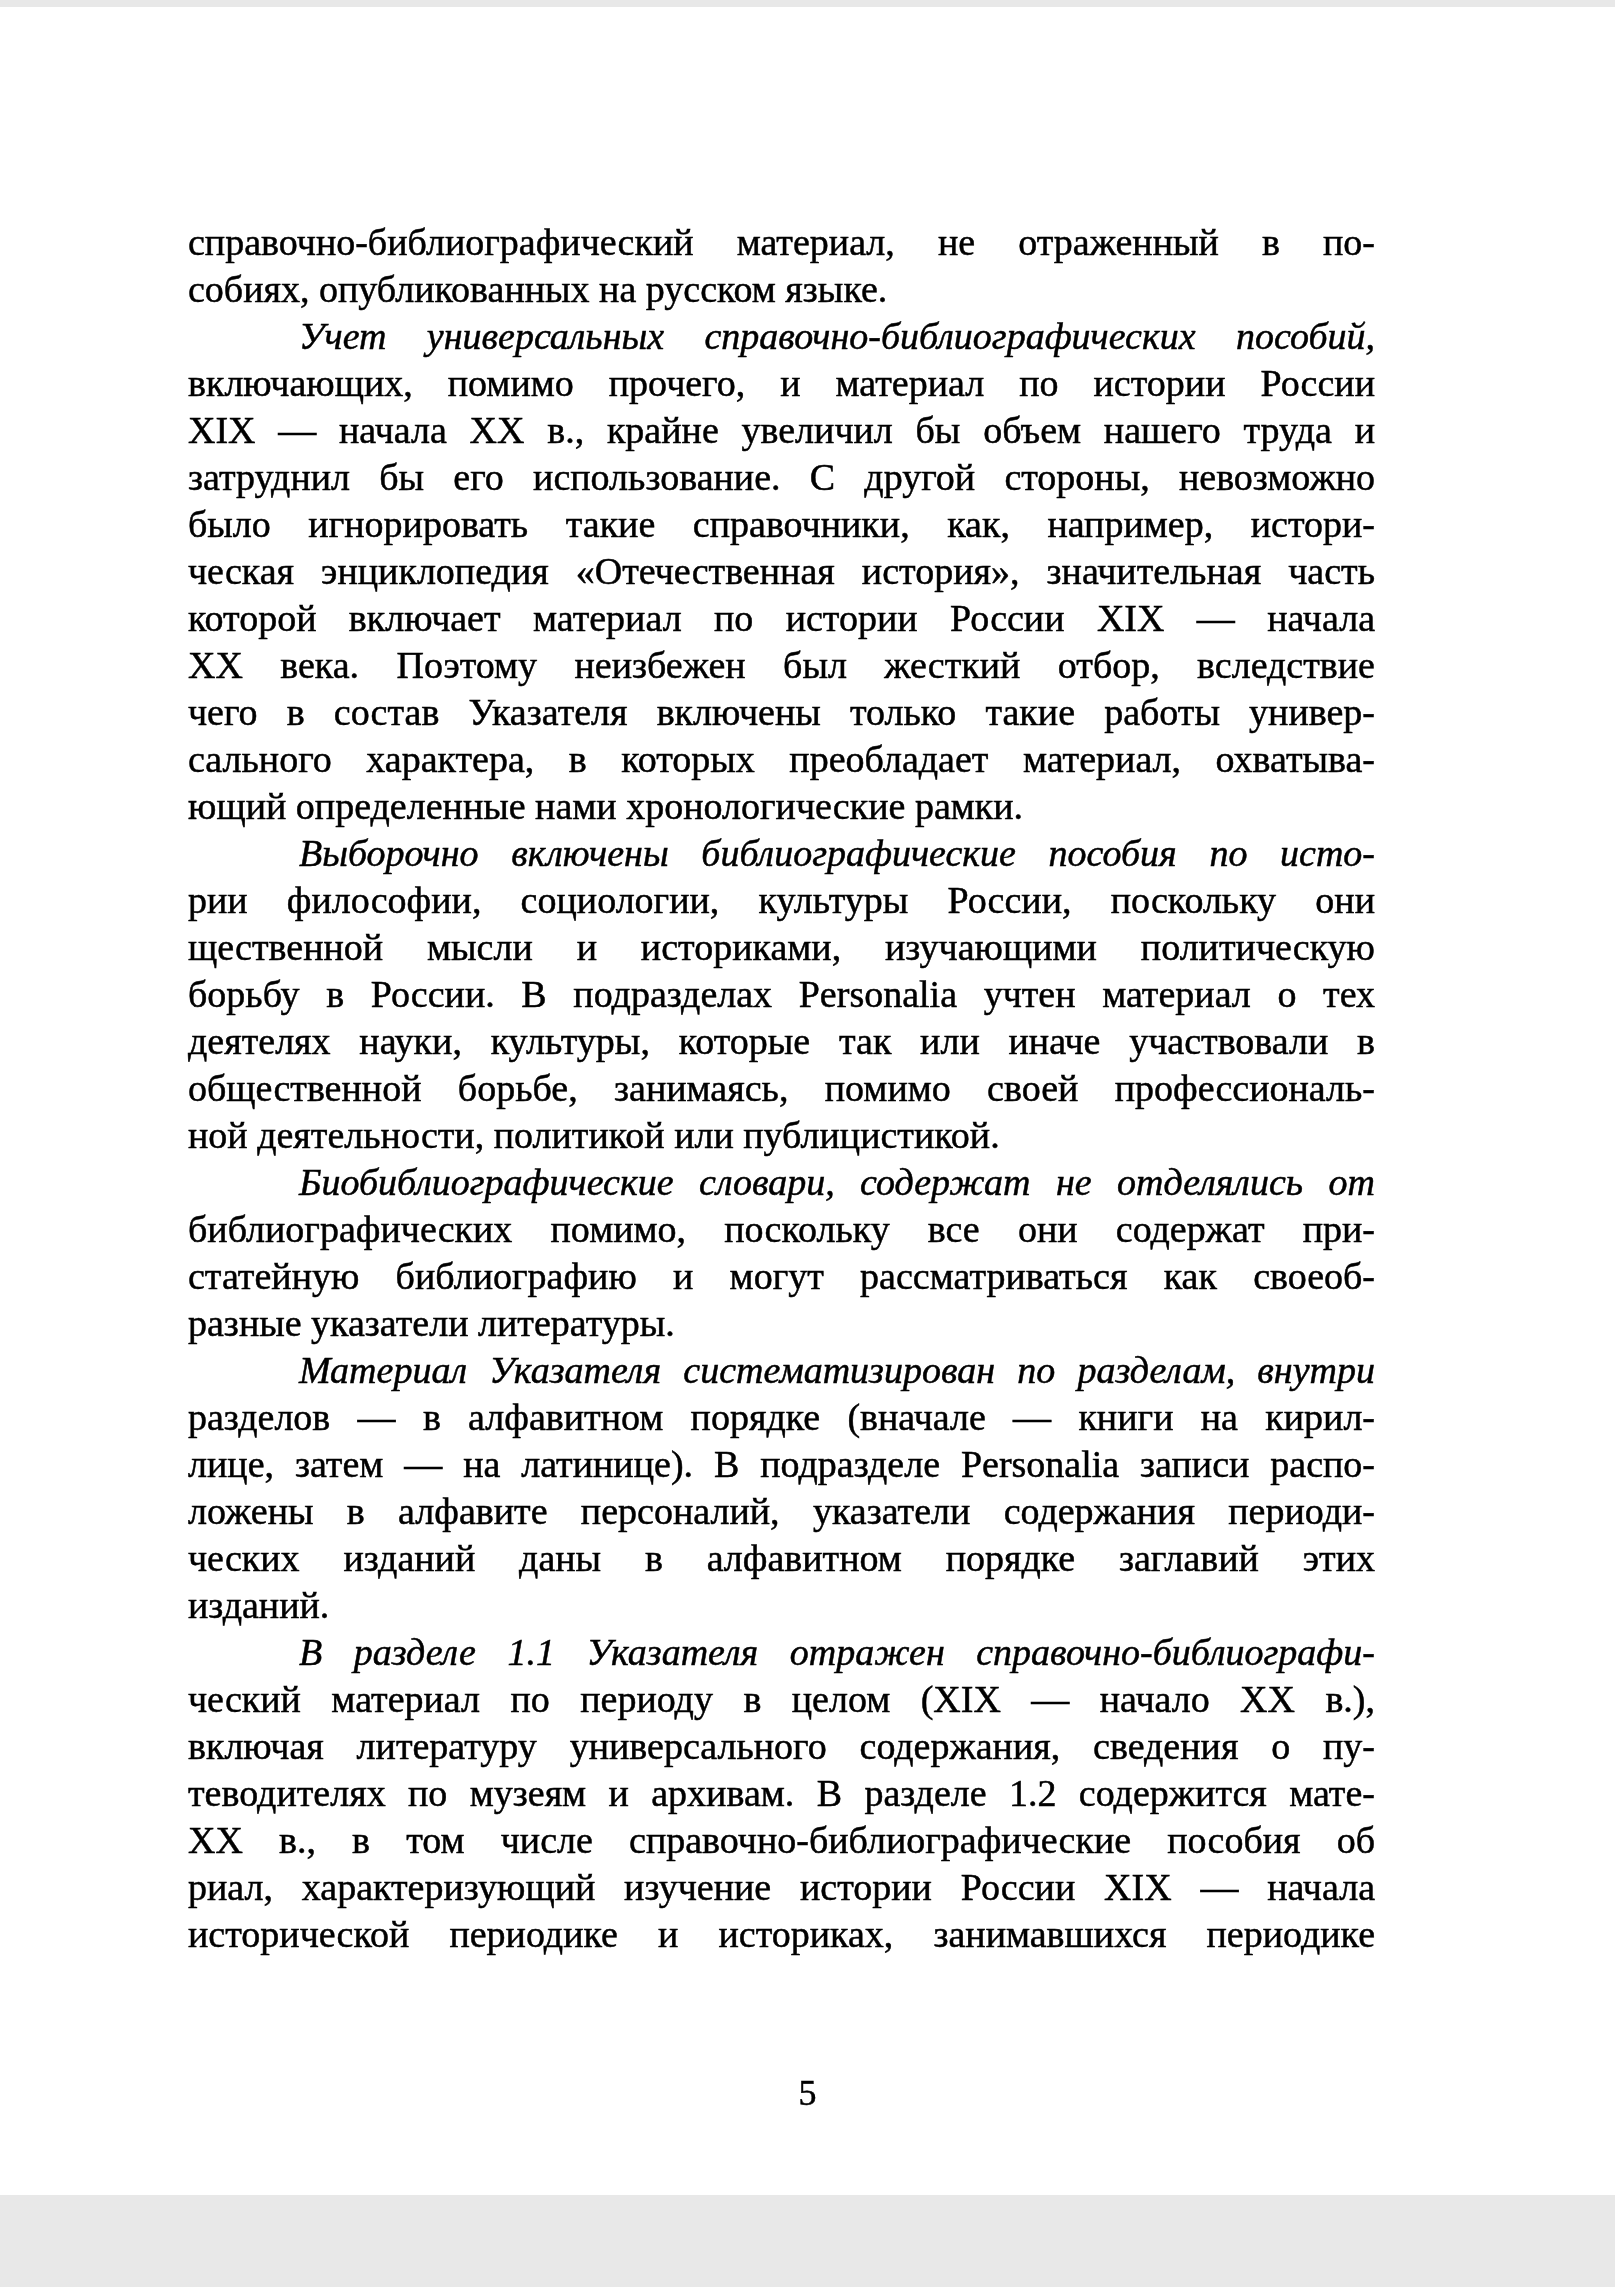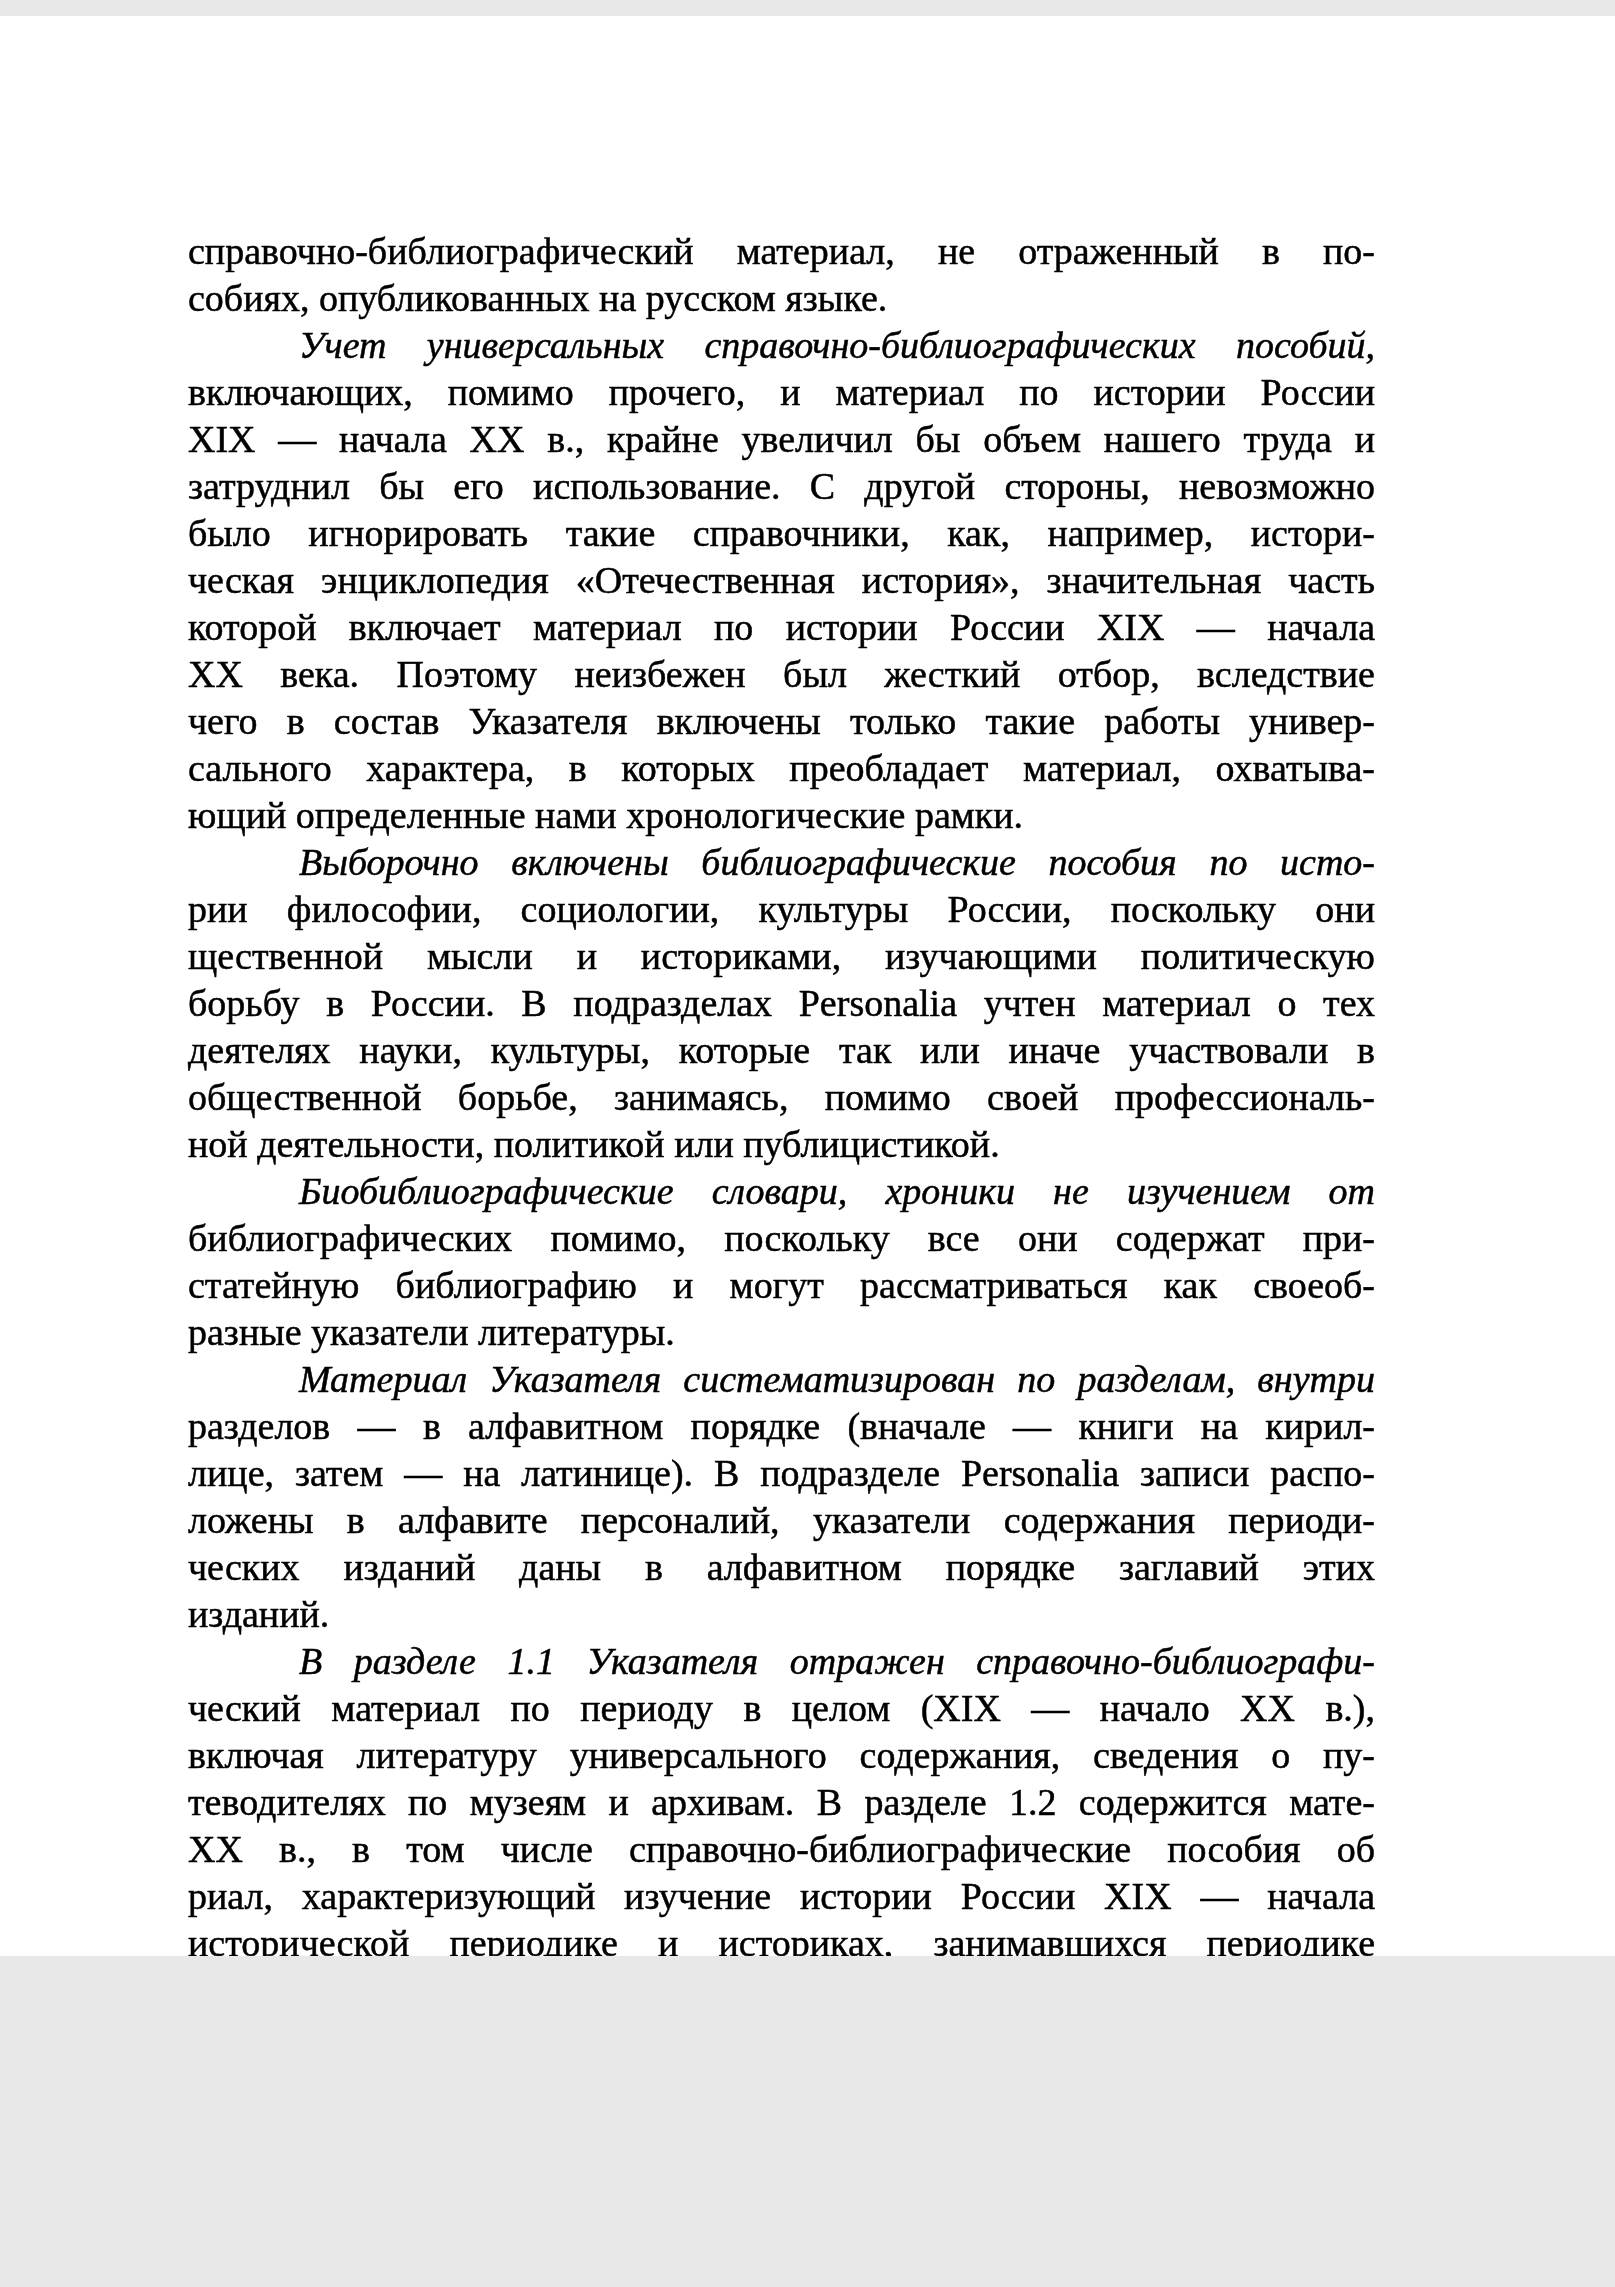--- a/index.html
+++ b/index.html
@@ -3,22 +3,22 @@
 <meta charset="utf-8">
 <style>
   html, body {
     margin: 0;
     padding: 0;
     background: #e8e8e8;
   }
   .page {
     position: relative;
     width: 1615px;
-    height: 1940px;
-    margin: 16px auto;
+    height: 2188px;
+    margin: 7px auto;
     background: #ffffff;
     overflow: hidden;
     font-family: "Liberation Serif", "DejaVu Serif", serif;
     color: #000000;
   }
   .text-block {
     position: absolute;
     left: 188px;
     top: 212px;
     width: 1187px;
@@ -68,21 +68,21 @@
       <div class="line">чего в состав Указателя включены только такие работы универ-</div>
       <div class="line">сального характера, в которых преобладает материал, охватыва-</div>
       <div class="line last-free">ющий определенные нами хронологические рамки.</div>
       <div class="line indent">Выборочно включены библиографические пособия по исто-</div>
       <div class="line">рии философии, социологии, культуры России, поскольку они</div>
       <div class="line">щественной мысли и историками, изучающими политическую</div>
       <div class="line">борьбу в России. В подразделах Personalia учтен материал о тех</div>
       <div class="line">деятелях науки, культуры, которые так или иначе участвовали в</div>
       <div class="line">общественной борьбе, занимаясь, помимо своей профессиональ-</div>
       <div class="line last-free">ной деятельности, политикой или публицистикой.</div>
-      <div class="line indent">Биобиблиографические словари, хроники не изучением от</div>
+      <div class="line indent">Биобиблиографические словари, содержат не отделялись от</div>
       <div class="line">библиографических помимо, поскольку все они содержат при-</div>
       <div class="line">статейную библиографию и могут рассматриваться как своеоб-</div>
       <div class="line last-free">разные указатели литературы.</div>
       <div class="line indent">Материал Указателя систематизирован по разделам, внутри</div>
       <div class="line">разделов — в алфавитном порядке (вначале — книги на кирил-</div>
       <div class="line">лице, затем — на латинице). В подразделе Personalia записи распо-</div>
       <div class="line">ложены в алфавите персоналий, указатели содержания периоди-</div>
       <div class="line">ческих изданий даны в алфавитном порядке заглавий этих</div>
       <div class="line last-free">изданий.</div>
       <div class="line indent">В разделе 1.1 Указателя отражен справочно-библиографи-</div>

